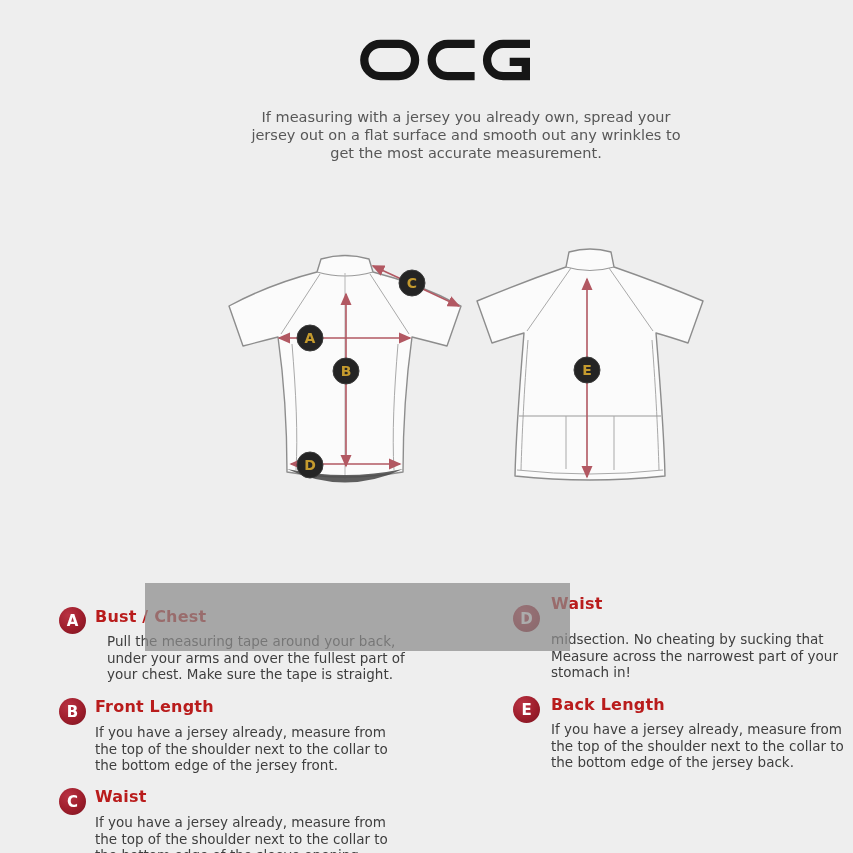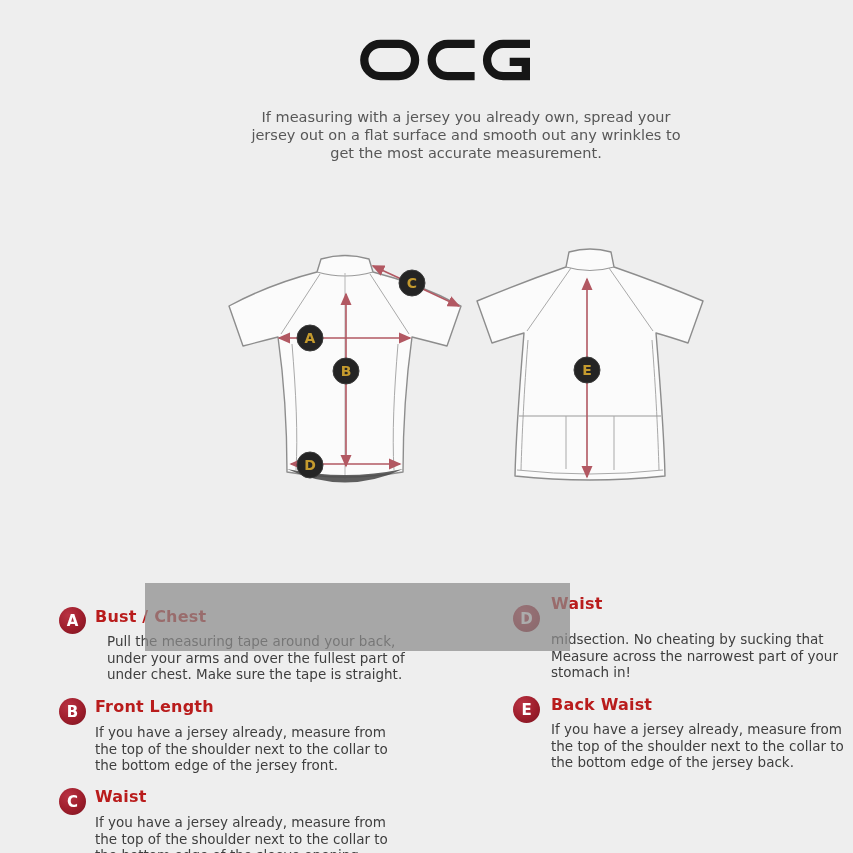--- a/index.html
+++ b/index.html
@@ -164,21 +164,21 @@
   </svg>
 
   <div class="wm-band"></div>
 
   <div class="col-left">
     <div class="badge" style="left:59px;top:607px;">A</div>
     <div class="sec-title" style="left:95px;top:607px;">Bust / Chest</div>
     <div class="sec-body" style="left:107px;top:633px;">
       <div>Pull the measuring tape around your back,</div>
       <div>under your arms and over the fullest part of</div>
-      <div>under chest. Make sure the tape is straight.</div>
+      <div>your chest. Make sure the tape is straight.</div>
     </div>
 
     <div class="badge" style="left:59px;top:698px;">B</div>
     <div class="sec-title" style="left:95px;top:697px;text-align:right;">Front Length</div>
     <div class="sec-body" style="left:95px;top:724px;">
       <div>If you have a jersey already, measure from</div>
       <div>the top of the shoulder next to the collar to</div>
       <div>the bottom edge of the jersey front.</div>
     </div>
 
@@ -194,21 +194,21 @@
   <div class="col-right">
     <div class="badge" style="left:513px;top:605px;">D</div>
     <div class="sec-title" style="left:551px;top:594px;">Waist</div>
     <div class="sec-body" style="left:551px;top:631px;">
       <div>midsection. No cheating by sucking that</div>
       <div>Measure across the narrowest part of your</div>
       <div>stomach in!</div>
     </div>
 
     <div class="badge" style="left:513px;top:696px;">E</div>
-    <div class="sec-title" style="left:551px;top:695px;">Back Waist</div>
+    <div class="sec-title" style="left:551px;top:695px;">Back Length</div>
     <div class="sec-body" style="left:551px;top:721px;">
       <div>If you have a jersey already, measure from</div>
       <div>the top of the shoulder next to the collar to</div>
       <div>the bottom edge of the jersey back.</div>
     </div>
   </div>
 
 
 </div>
 

